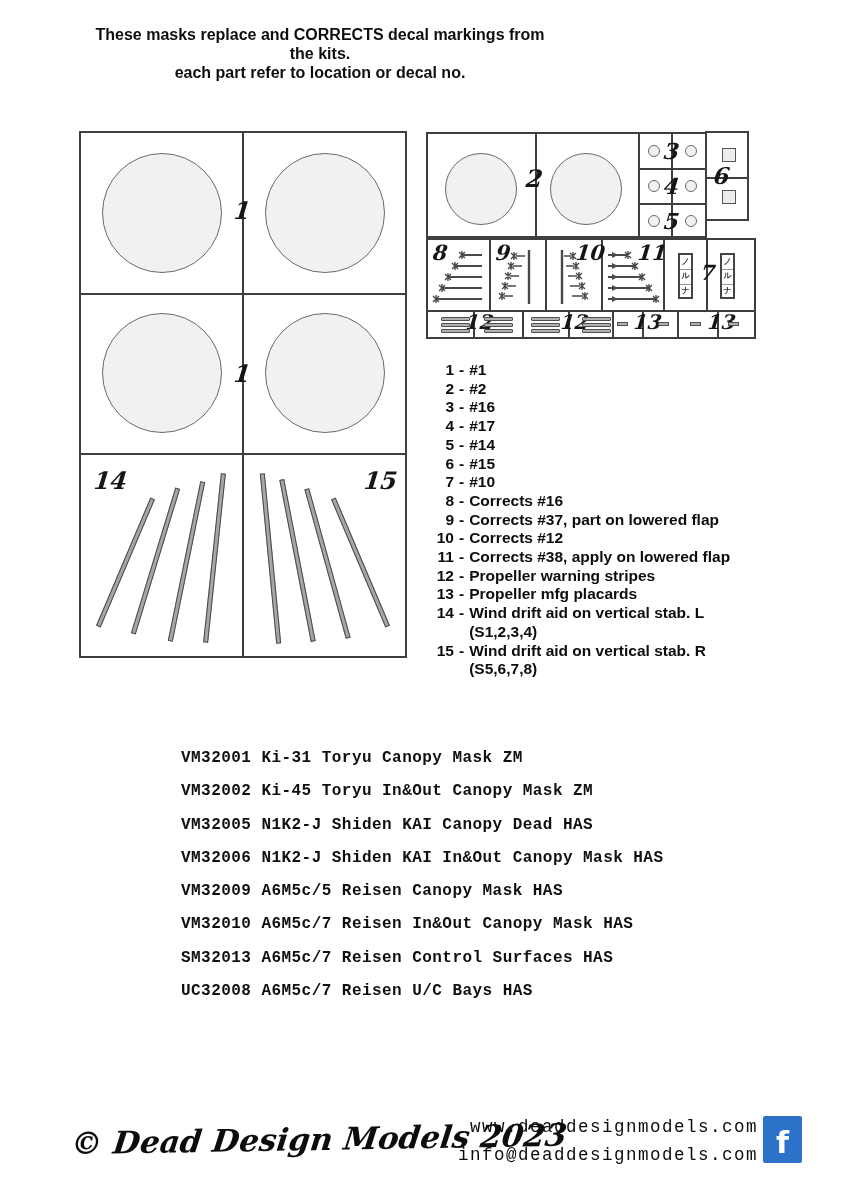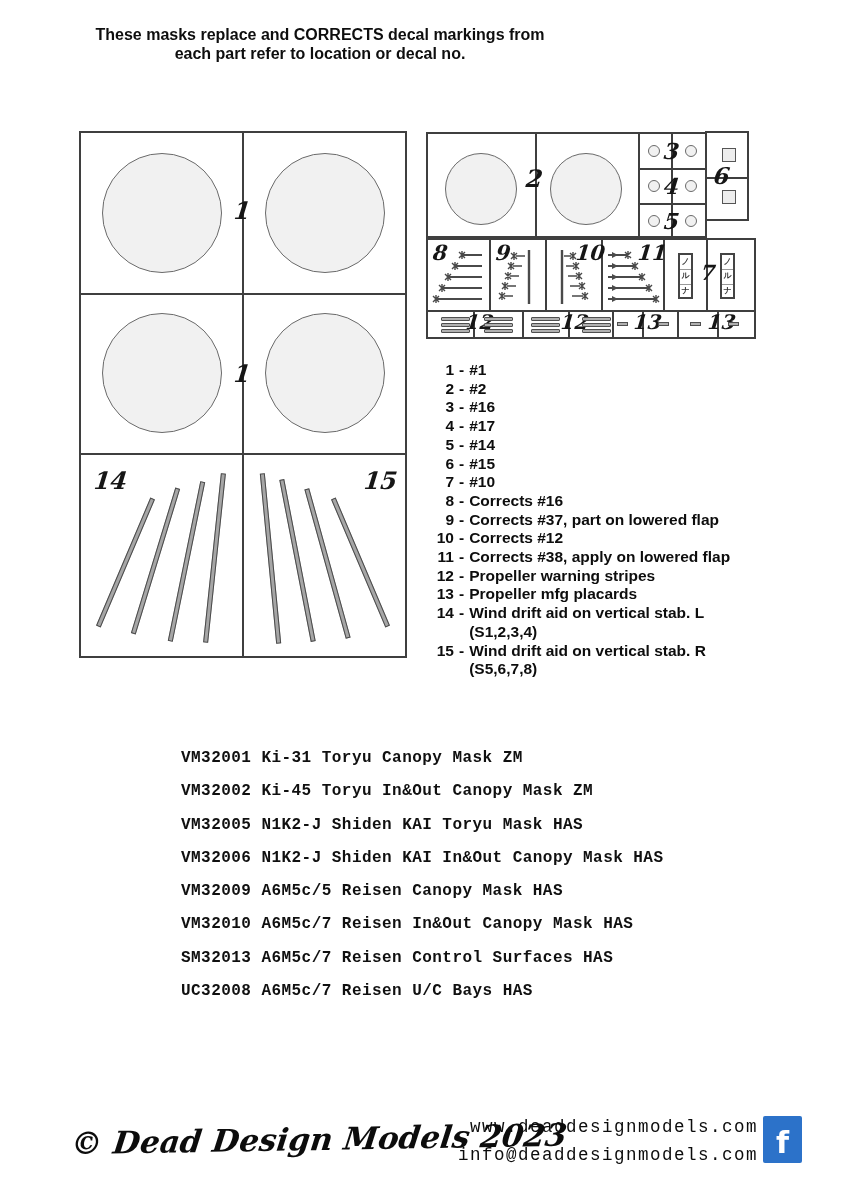--- a/index.html
+++ b/index.html
@@ -49,20 +49,21 @@
       display:flex;align-items:center;justify-content:center;}
   .fb span{font-family:"DejaVu Sans",sans-serif;font-weight:bold;font-size:30px;color:#fff;margin-top:6px;}
 </style>
 </head>
 <body>
 
 <div class="page">
 
   <div class="header">
     <div>These masks replace and CORRECTS decal markings from</div>
+    <div>the kits.</div>
     <div>each part refer to location or decal no.</div>
   </div>
 
   <div class="box" style="left:79px;top:131px;width:328px;height:527px;">
     <div class="vline" style="left:161px;top:0;height:523px;"></div>
     <div class="hline" style="left:0;top:160px;width:324px;"></div>
     <div class="hline" style="left:0;top:320px;width:324px;"></div>
 
     <div class="circle" style="left:21px;top:20px;width:120px;height:120px;"></div>
     <div class="circle" style="left:184px;top:20px;width:120px;height:120px;"></div>
@@ -301,21 +302,21 @@
     <div class="prow">
         <span class="pnum">15</span>
         <span class="psep">-</span>
         <span class="pdesc"><span>Wind drift aid on vertical stab. R</span><span class="pnote">(S5,6,7,8)</span></span>
       </div>
   </div>
 
   <div class="other">
     <div>VM32001 Ki-31 Toryu Canopy Mask ZM</div>
     <div>VM32002 Ki-45 Toryu In&amp;Out Canopy Mask ZM</div>
-    <div>VM32005 N1K2-J Shiden KAI Toryu Mask HAS</div>
+    <div>VM32005 N1K2-J Shiden KAI Canopy Dead HAS</div>
     <div>VM32006 N1K2-J Shiden KAI In&amp;Out Canopy Mask HAS</div>
     <div>VM32009 A6M5c/5 Reisen Canopy Mask HAS</div>
     <div>VM32010 A6M5c/7 Reisen In&amp;Out Canopy Mask HAS</div>
     <div>SM32013 A6M5c/7 Reisen Control Surfaces HAS</div>
     <div>UC32008 A6M5c/7 Reisen U/C Bays HAS</div>
   </div>
 
   <div class="copyright">© Dead Design Models 2023</div>
   <div class="urls">
     <div>www.deaddesignmodels.com</div>

